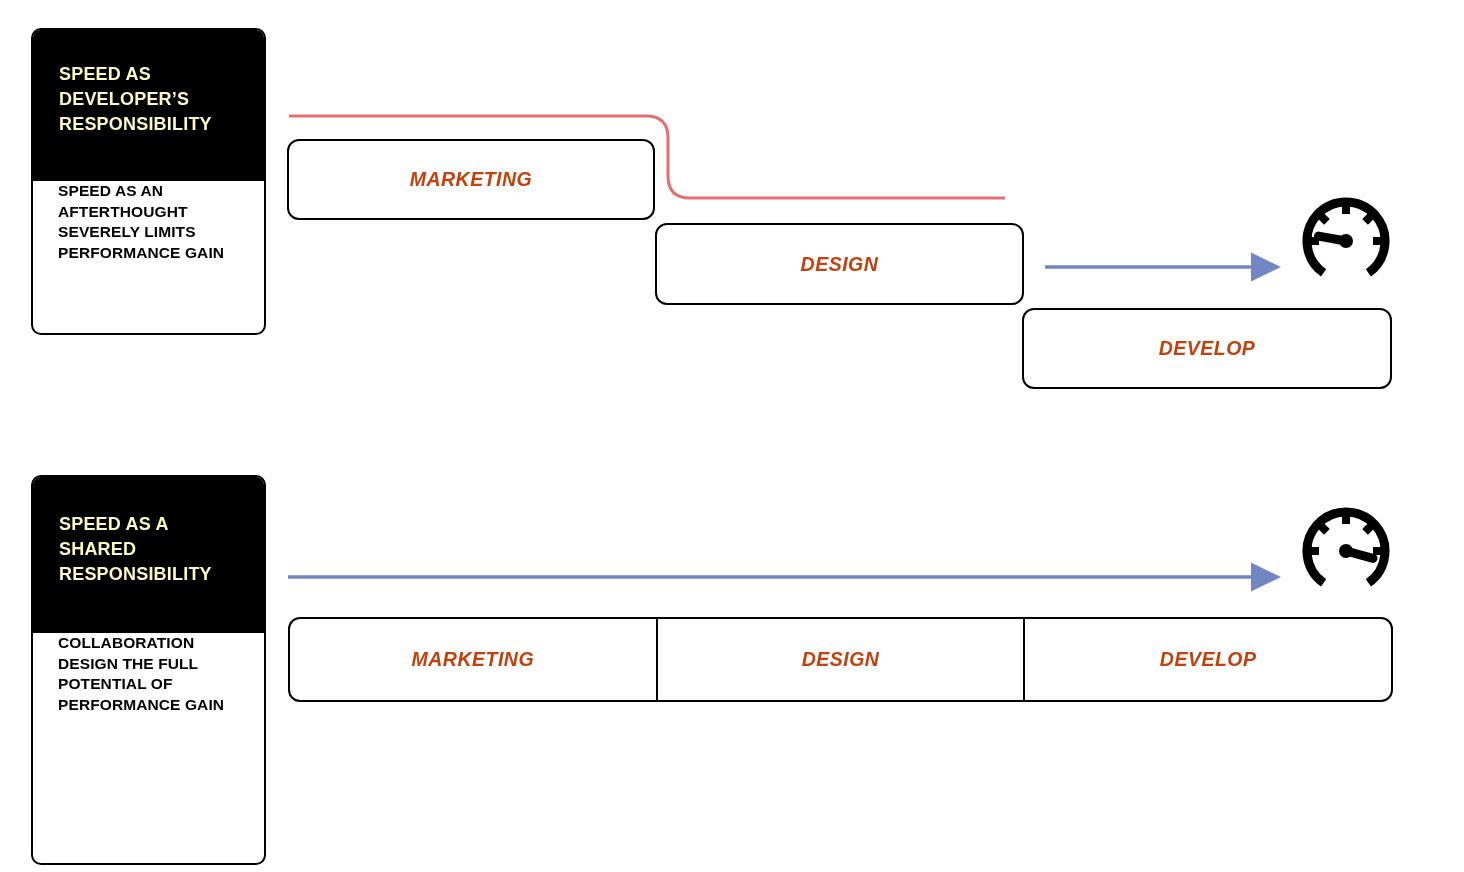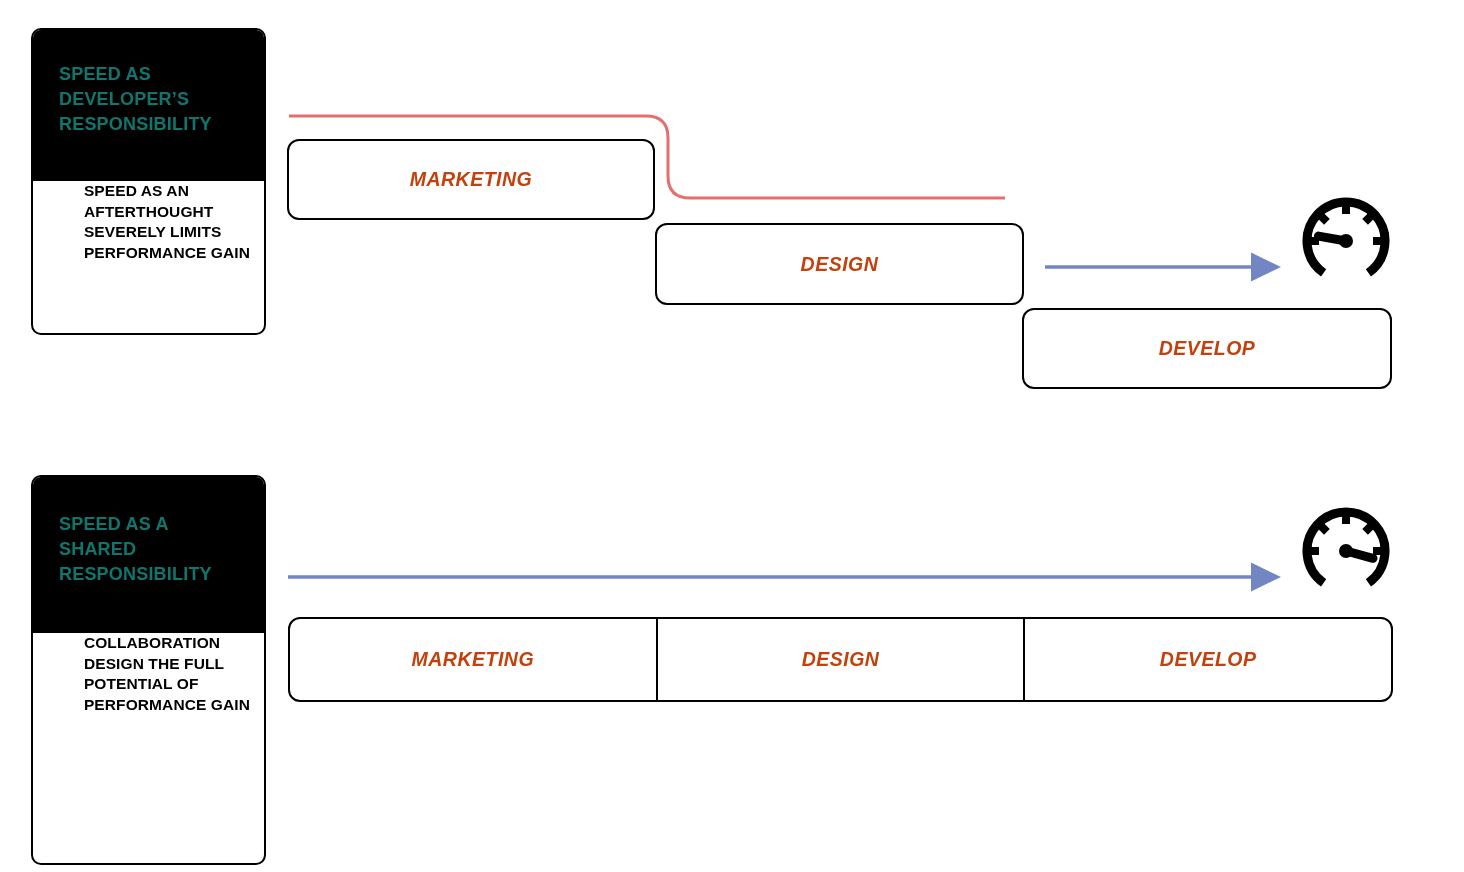--- a/index.html
+++ b/index.html
@@ -6,26 +6,26 @@
   html,body { background:#ffffff; }
   .stage {
     position:relative; width:1464px; height:872px; background:#ffffff;
     font-family:"Liberation Sans", sans-serif; overflow:hidden;
   }
   .card {
     position:absolute; left:31px; width:235px;
     border:2px solid #000; border-radius:10px; overflow:hidden; background:#fff;
   }
   .card-black {
-    background:#000; color:#0f766e; display:flex; flex-direction:column;
+    background:#000; color:#fef9c3; display:flex; flex-direction:column;
     justify-content:center; padding:0 18px 12px 26px;
   }
   .card-white {
     background:#fff; color:#000; display:flex; flex-direction:column;
-    justify-content:center; padding:0 14px 8px 25px; flex:1;align-items:flex-end;
+    justify-content:center; padding:0 14px 8px 25px; flex:1;
   }
   .card-title {
     font-weight:bold; font-size:18px; line-height:25px;
     letter-spacing:.2px; white-space:pre-line;
   }
   .card-sub {
     font-weight:bold; font-size:15.5px; line-height:20.5px;
     letter-spacing:.1px; white-space:pre-line;
   }
   .stage-box {

